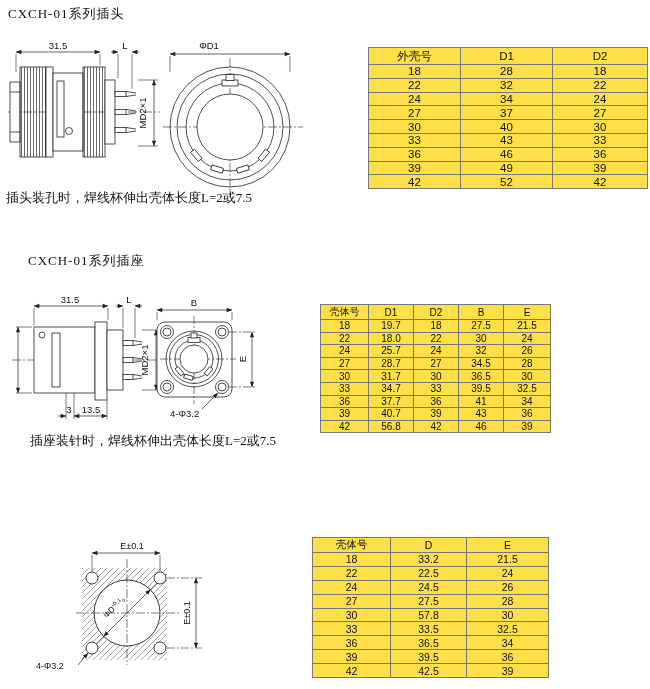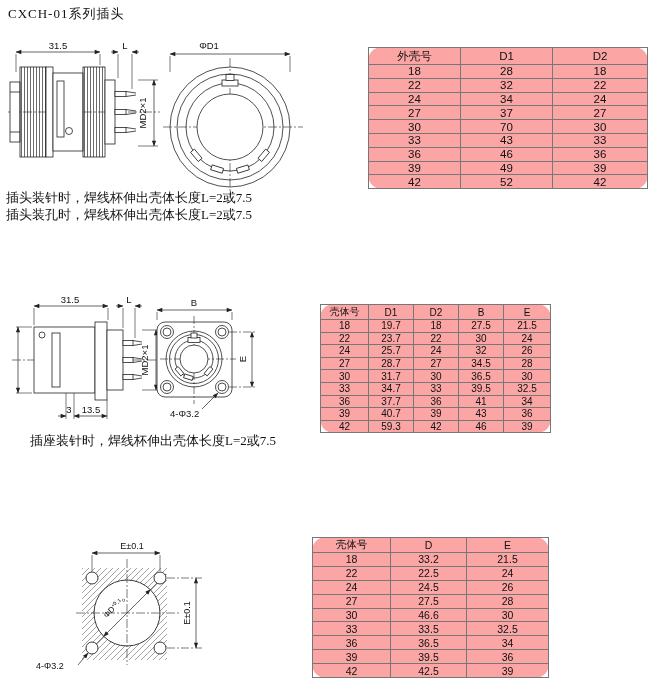--- a/index.html
+++ b/index.html
@@ -4,21 +4,21 @@
 <style>
   html,body{margin:0;padding:0;background:#e8e8e8;}
   .page{position:relative;width:650px;height:689px;background:#ffffff;overflow:hidden;
         font-family:"Liberation Sans",sans-serif;color:#111;}
   .abs{position:absolute;}
   .sec-title{font-family:"Liberation Serif",serif;font-size:13px;letter-spacing:1px;
              color:#111;white-space:nowrap;}
   .notes{font-family:"Liberation Serif",serif;font-size:13px;color:#111;white-space:nowrap;}
   .notes div{height:16.5px;line-height:16.5px;}
   .notes.n2 div{height:18px;line-height:18px;text-align:right;}
-  table.dtable{border-collapse:collapse;table-layout:fixed;background:#fca5a5;border-radius:14px;}
+  table.dtable{border-collapse:collapse;table-layout:fixed;background:#fde047;}
   table.dtable th,table.dtable td{border:1px solid #777;text-align:center;vertical-align:middle;
        padding:0;font-weight:400;color:#111;font-family:"Liberation Sans",sans-serif;}
   .t1{font-size:11.5px;}  .t1 th{height:16px;} .t1 td{height:12.8px;}
   .t2{font-size:10px;}    .t2 th{height:13px;} .t2 td{height:11.6px;}
   .t3{font-size:10.5px;}  .t3 th{height:13.5px;} .t3 td{height:12.9px;}
   svg text{font-family:"Liberation Sans",sans-serif;fill:#111;}
 </style>
 </head>
 <body>
 
@@ -134,21 +134,21 @@
           <td>34</td>
           <td>24</td>
         </tr>
         <tr>
           <td>27</td>
           <td>37</td>
           <td>27</td>
         </tr>
         <tr>
           <td>30</td>
-          <td>70</td>
+          <td>40</td>
           <td>30</td>
         </tr>
         <tr>
           <td>33</td>
           <td>43</td>
           <td>33</td>
         </tr>
         <tr>
           <td>36</td>
           <td>46</td>
@@ -161,24 +161,24 @@
         </tr>
         <tr>
           <td>42</td>
           <td>52</td>
           <td>42</td>
         </tr>
       </tbody>
     </table>
 
   <div class="notes abs" style="left:6px;top:190px">
-    <div>插头装针时，焊线杯伸出壳体长度L=2或7.5</div>
     <div>插头装孔时，焊线杯伸出壳体长度L=2或7.5</div>
   </div>
 
+  <div class="sec-title abs" style="left:28px;top:252px">CXCH-01系列插座</div>
 
   <svg class="abs" style="left:8px;top:286px" width="170" height="158" viewBox="0 0 170 158">
     <defs>
       <marker id="a3" viewBox="0 0 10 10" refX="9.5" refY="5" markerWidth="10" markerHeight="8" orient="auto-start-reverse">
           <path d="M0,1.2 L10,5 L0,8.8 z" fill="#222"></path>
         </marker>
     </defs>
     <g stroke="#222" stroke-width="0.8" fill="none">
       <line x1="26" y1="20" x2="100" y2="20" stroke-width="0.7" marker-start="url(#a3)" marker-end="url(#a3)"></line>
       <line x1="26" y1="22" x2="26" y2="39" stroke-width="0.6"></line>
@@ -288,21 +288,21 @@
       <tbody>
         <tr>
           <td>18</td>
           <td>19.7</td>
           <td>18</td>
           <td>27.5</td>
           <td>21.5</td>
         </tr>
         <tr>
           <td>22</td>
-          <td>23.7</td>
+          <td>18.0</td>
           <td>22</td>
           <td>30</td>
           <td>24</td>
         </tr>
         <tr>
           <td>24</td>
           <td>25.7</td>
           <td>24</td>
           <td>32</td>
           <td>26</td>
@@ -337,21 +337,21 @@
         </tr>
         <tr>
           <td>39</td>
           <td>40.7</td>
           <td>39</td>
           <td>43</td>
           <td>36</td>
         </tr>
         <tr>
           <td>42</td>
-          <td>59.3</td>
+          <td>56.8</td>
           <td>42</td>
           <td>46</td>
           <td>39</td>
         </tr>
       </tbody>
     </table>
 
   <div class="notes n2 abs" style="left:30px;top:432px">
     <div>插座装针时，焊线杯伸出壳体长度L=2或7.5</div>
   </div>
@@ -422,21 +422,21 @@
           <td>24.5</td>
           <td>26</td>
         </tr>
         <tr>
           <td>27</td>
           <td>27.5</td>
           <td>28</td>
         </tr>
         <tr>
           <td>30</td>
-          <td>46.6</td>
+          <td>57.8</td>
           <td>30</td>
         </tr>
         <tr>
           <td>33</td>
           <td>33.5</td>
           <td>32.5</td>
         </tr>
         <tr>
           <td>36</td>
           <td>36.5</td>

